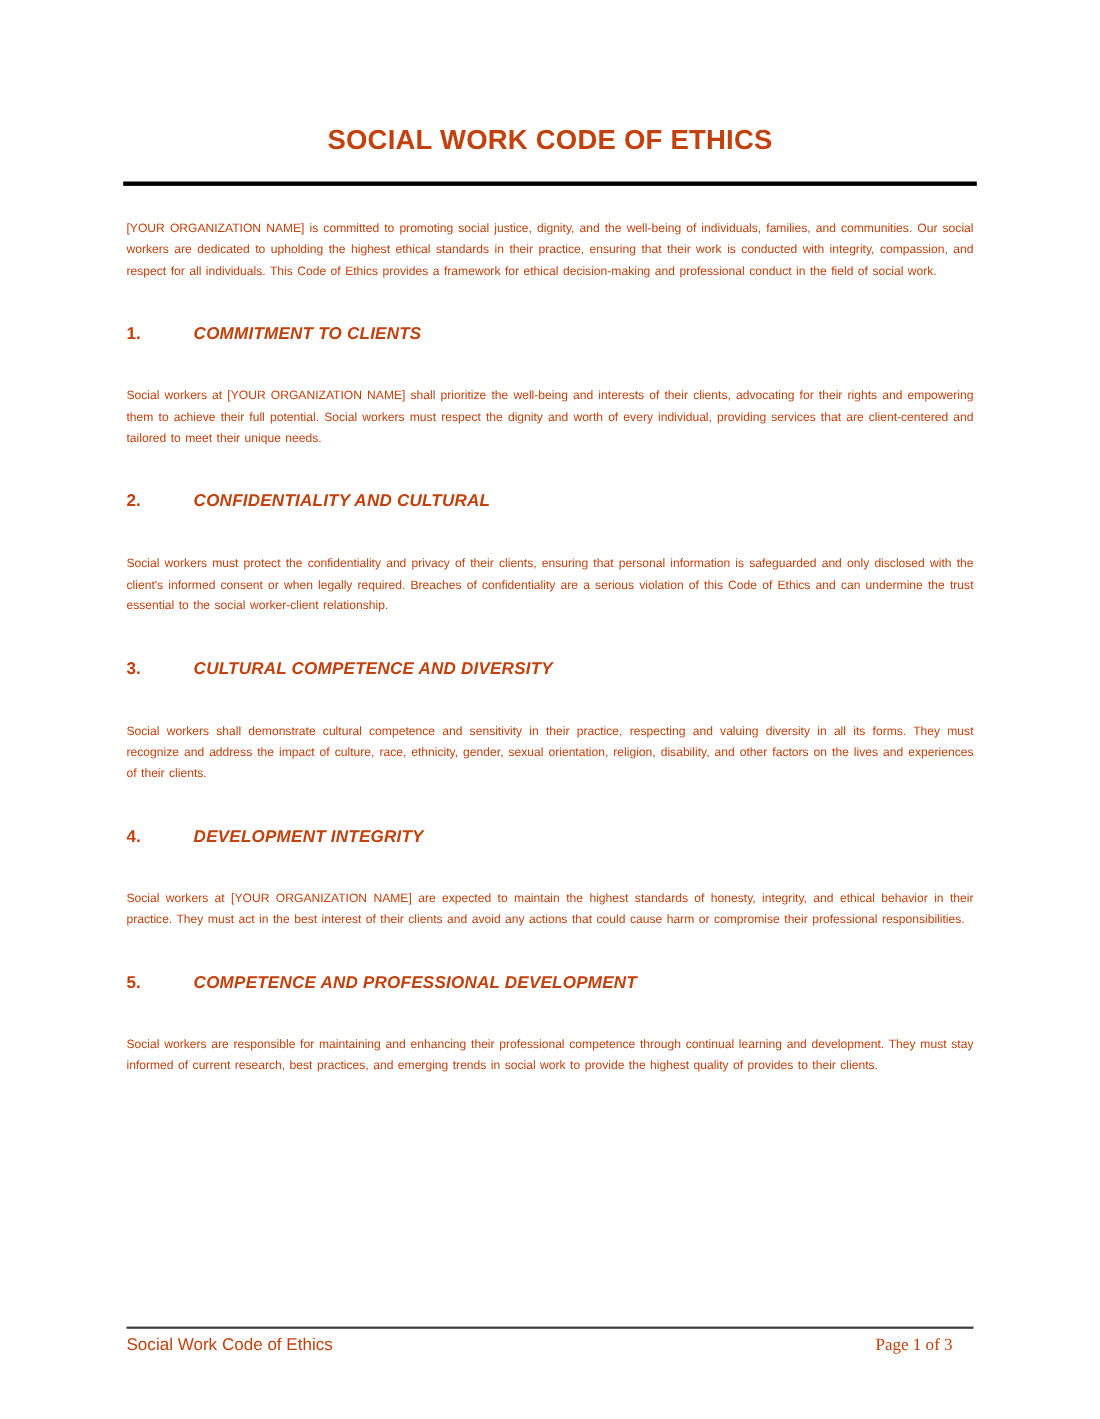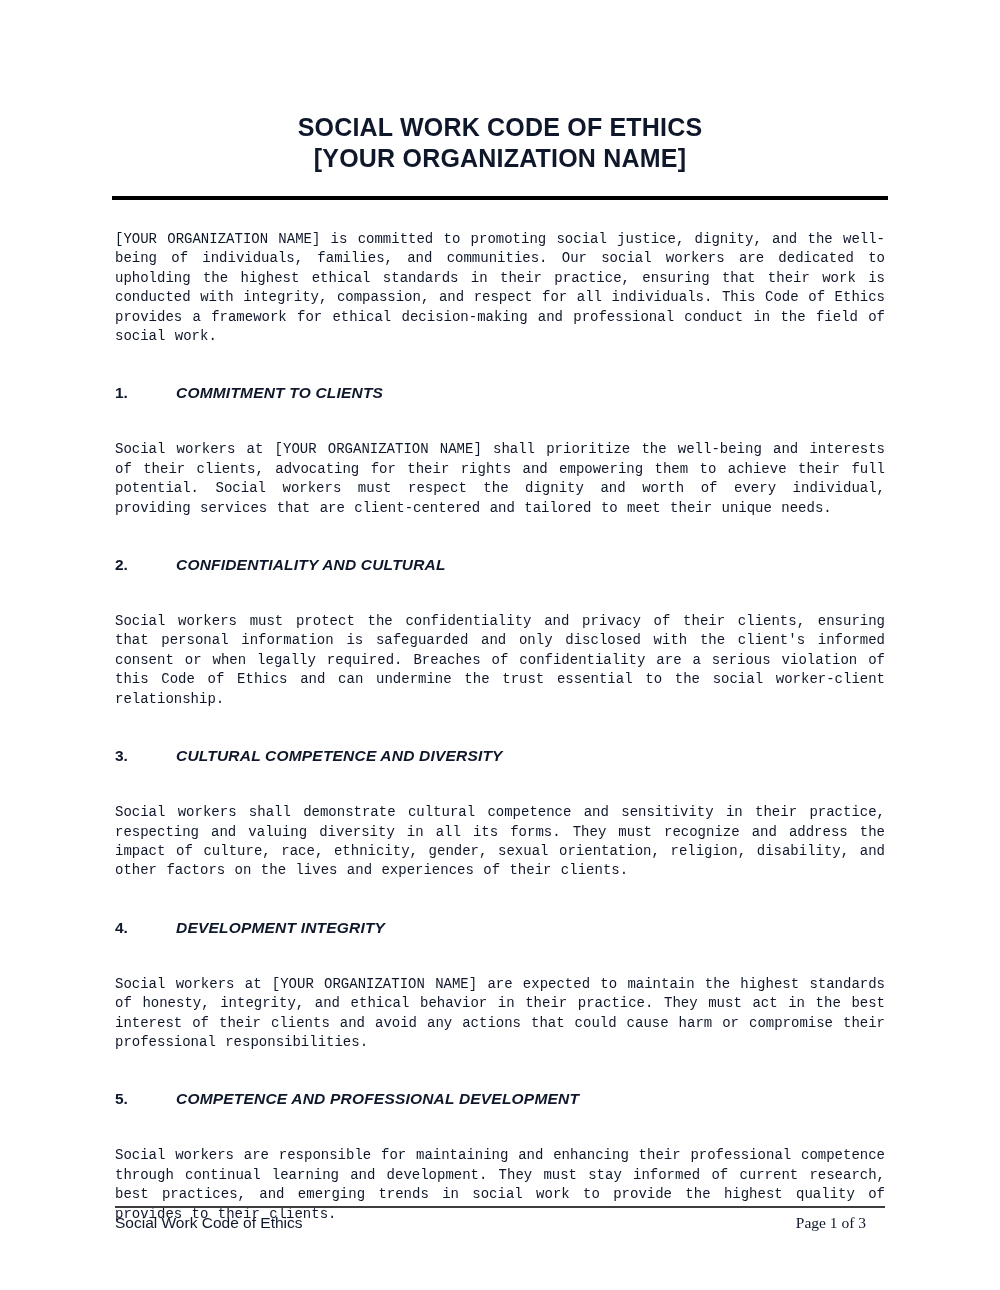--- a/index.html
+++ b/index.html
@@ -5,21 +5,21 @@
   html, body {
     margin: 0;
     padding: 0;
     background: #ffffff;
   }
   .page {
     position: relative;
     width: 1000px;
     height: 1290px;
     background: #ffffff;
-    color: #0f172a;
+    color: #c2410c;
     font-family: "Liberation Sans", sans-serif;
     overflow: hidden;
   }
   .content {
     position: absolute;
     left: 115px;
     right: 115px;
     top: 0;
   }
   .doc-title {
@@ -30,25 +30,24 @@
     line-height: 31px;
     letter-spacing: 0.2px;
   }
   .title-rule {
     height: 4px;
     background: #000000;
     margin: 22px -3px 0 -3px;
   }
   .para {
     margin: 0;
-    font-size: 14px;
+    font-size: 11px;
     line-height: 19.4px;
     text-align: justify;
     word-spacing: 1px;
-    font-family: Liberation Mono, monospace;
   }
   .intro {
     margin-top: 30px;
   }
   .section-heading {
     display: flex;
     margin-top: 37px;
     margin-bottom: 38px;
     font-size: 15.5px;
     font-weight: bold;
@@ -85,21 +84,20 @@
   }
 </style>
 </head>
 <body>
 
 <div class="page">
   <div class="content">
 
     <h1 class="doc-title">
       <span>SOCIAL WORK CODE OF ETHICS</span><br>
-      <span>[YOUR ORGANIZATION NAME]</span>
     </h1>
 
     <div class="title-rule"></div>
 
     <p class="para intro">[YOUR ORGANIZATION NAME] is committed to promoting social justice, dignity, and the well-being of individuals, families, and communities. Our social workers are dedicated to upholding the highest ethical standards in their practice, ensuring that their work is conducted with integrity, compassion, and respect for all individuals. This Code of Ethics provides a framework for ethical decision-making and professional conduct in the field of social work.</p>
 
     <div class="section-heading">
       <span class="section-number">1.</span>
       <span class="section-title">COMMITMENT TO CLIENTS</span>
     </div>

